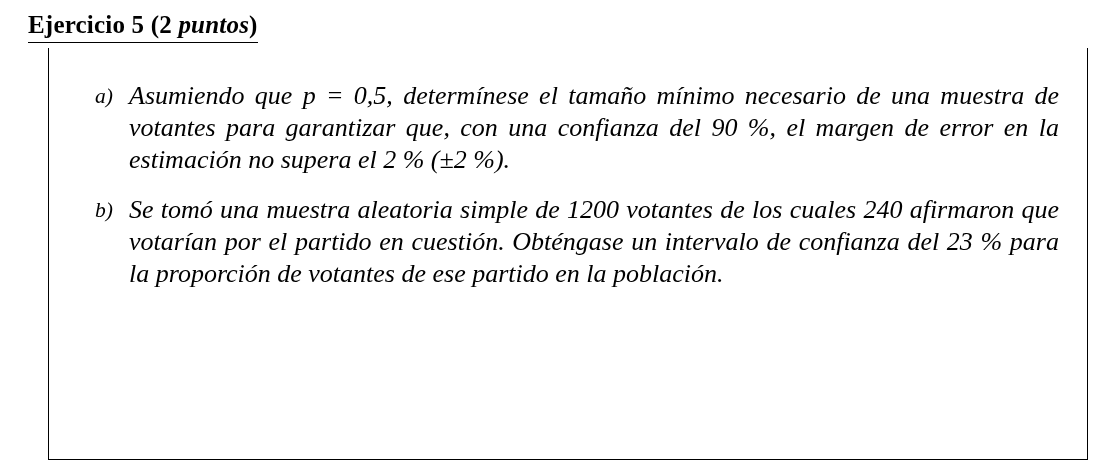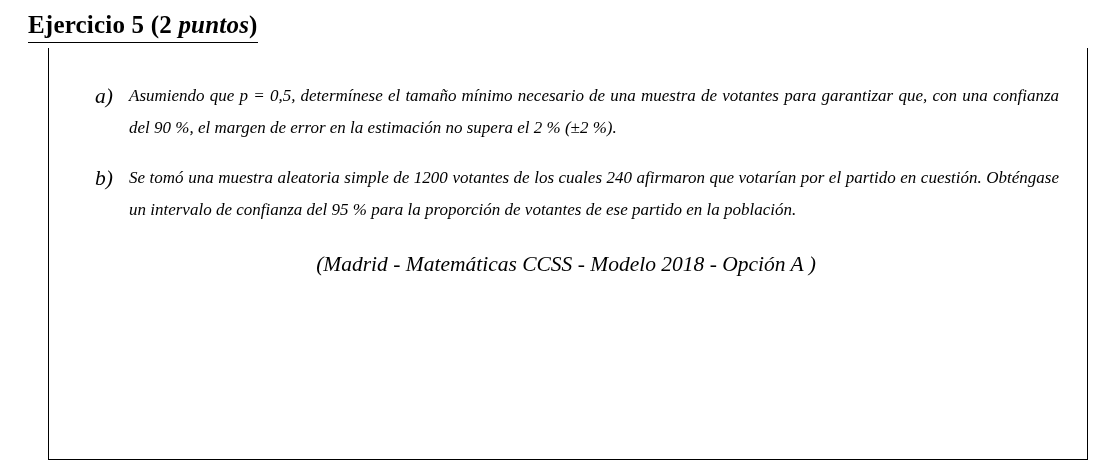--- a/index.html
+++ b/index.html
@@ -76,21 +76,21 @@
   .item-label {
     flex: 0 0 auto;
     width: 34px;
     font-style: italic;
     font-size: 21.5px;
     line-height: 32px;
   }
   .item-text {
     flex: 1 1 auto;
     font-style: italic;
-    font-size: 17px;
+    font-size: 26px;
     line-height: 32px;
     text-align: justify;
   }
   .source {
     margin-top: 22px;
     text-align: center;
     font-style: italic;
     font-size: 21.5px;
     line-height: 32px;
   }
@@ -110,23 +110,22 @@
 
       <div class="items">
 
         <div class="item">
           <div class="item-label">a)</div>
           <div class="item-text">Asumiendo que p = 0,5, determínese el tamaño mínimo necesario de una muestra de votantes para garantizar que, con una confianza del 90 %, el margen de error en la estimación no supera el 2 % (±2 %).</div>
         </div>
 
         <div class="item">
           <div class="item-label">b)</div>
-          <div class="item-text">Se tomó una muestra aleatoria simple de 1200 votantes de los cuales 240 afirmaron que votarían por el partido en cuestión. Obténgase un intervalo de confianza del 95 % para la proporción de votantes de ese partido en la población.</div>
+          <div class="item-text">Se tomó una muestra aleatoria simple de 1200 votantes de los cuales 240 afirmaron que votarían por el partido en cuestión. Obténgase un intervalo de confianza del 23 % para la proporción de votantes de ese partido en la población.</div>
         </div>
 
       </div>
 
-      <div class="source">(Madrid - Matemáticas CCSS - Modelo 2018 - Opción A )</div>
 
     </div>
   </div>
 
 </div>
 
 </body></html>

